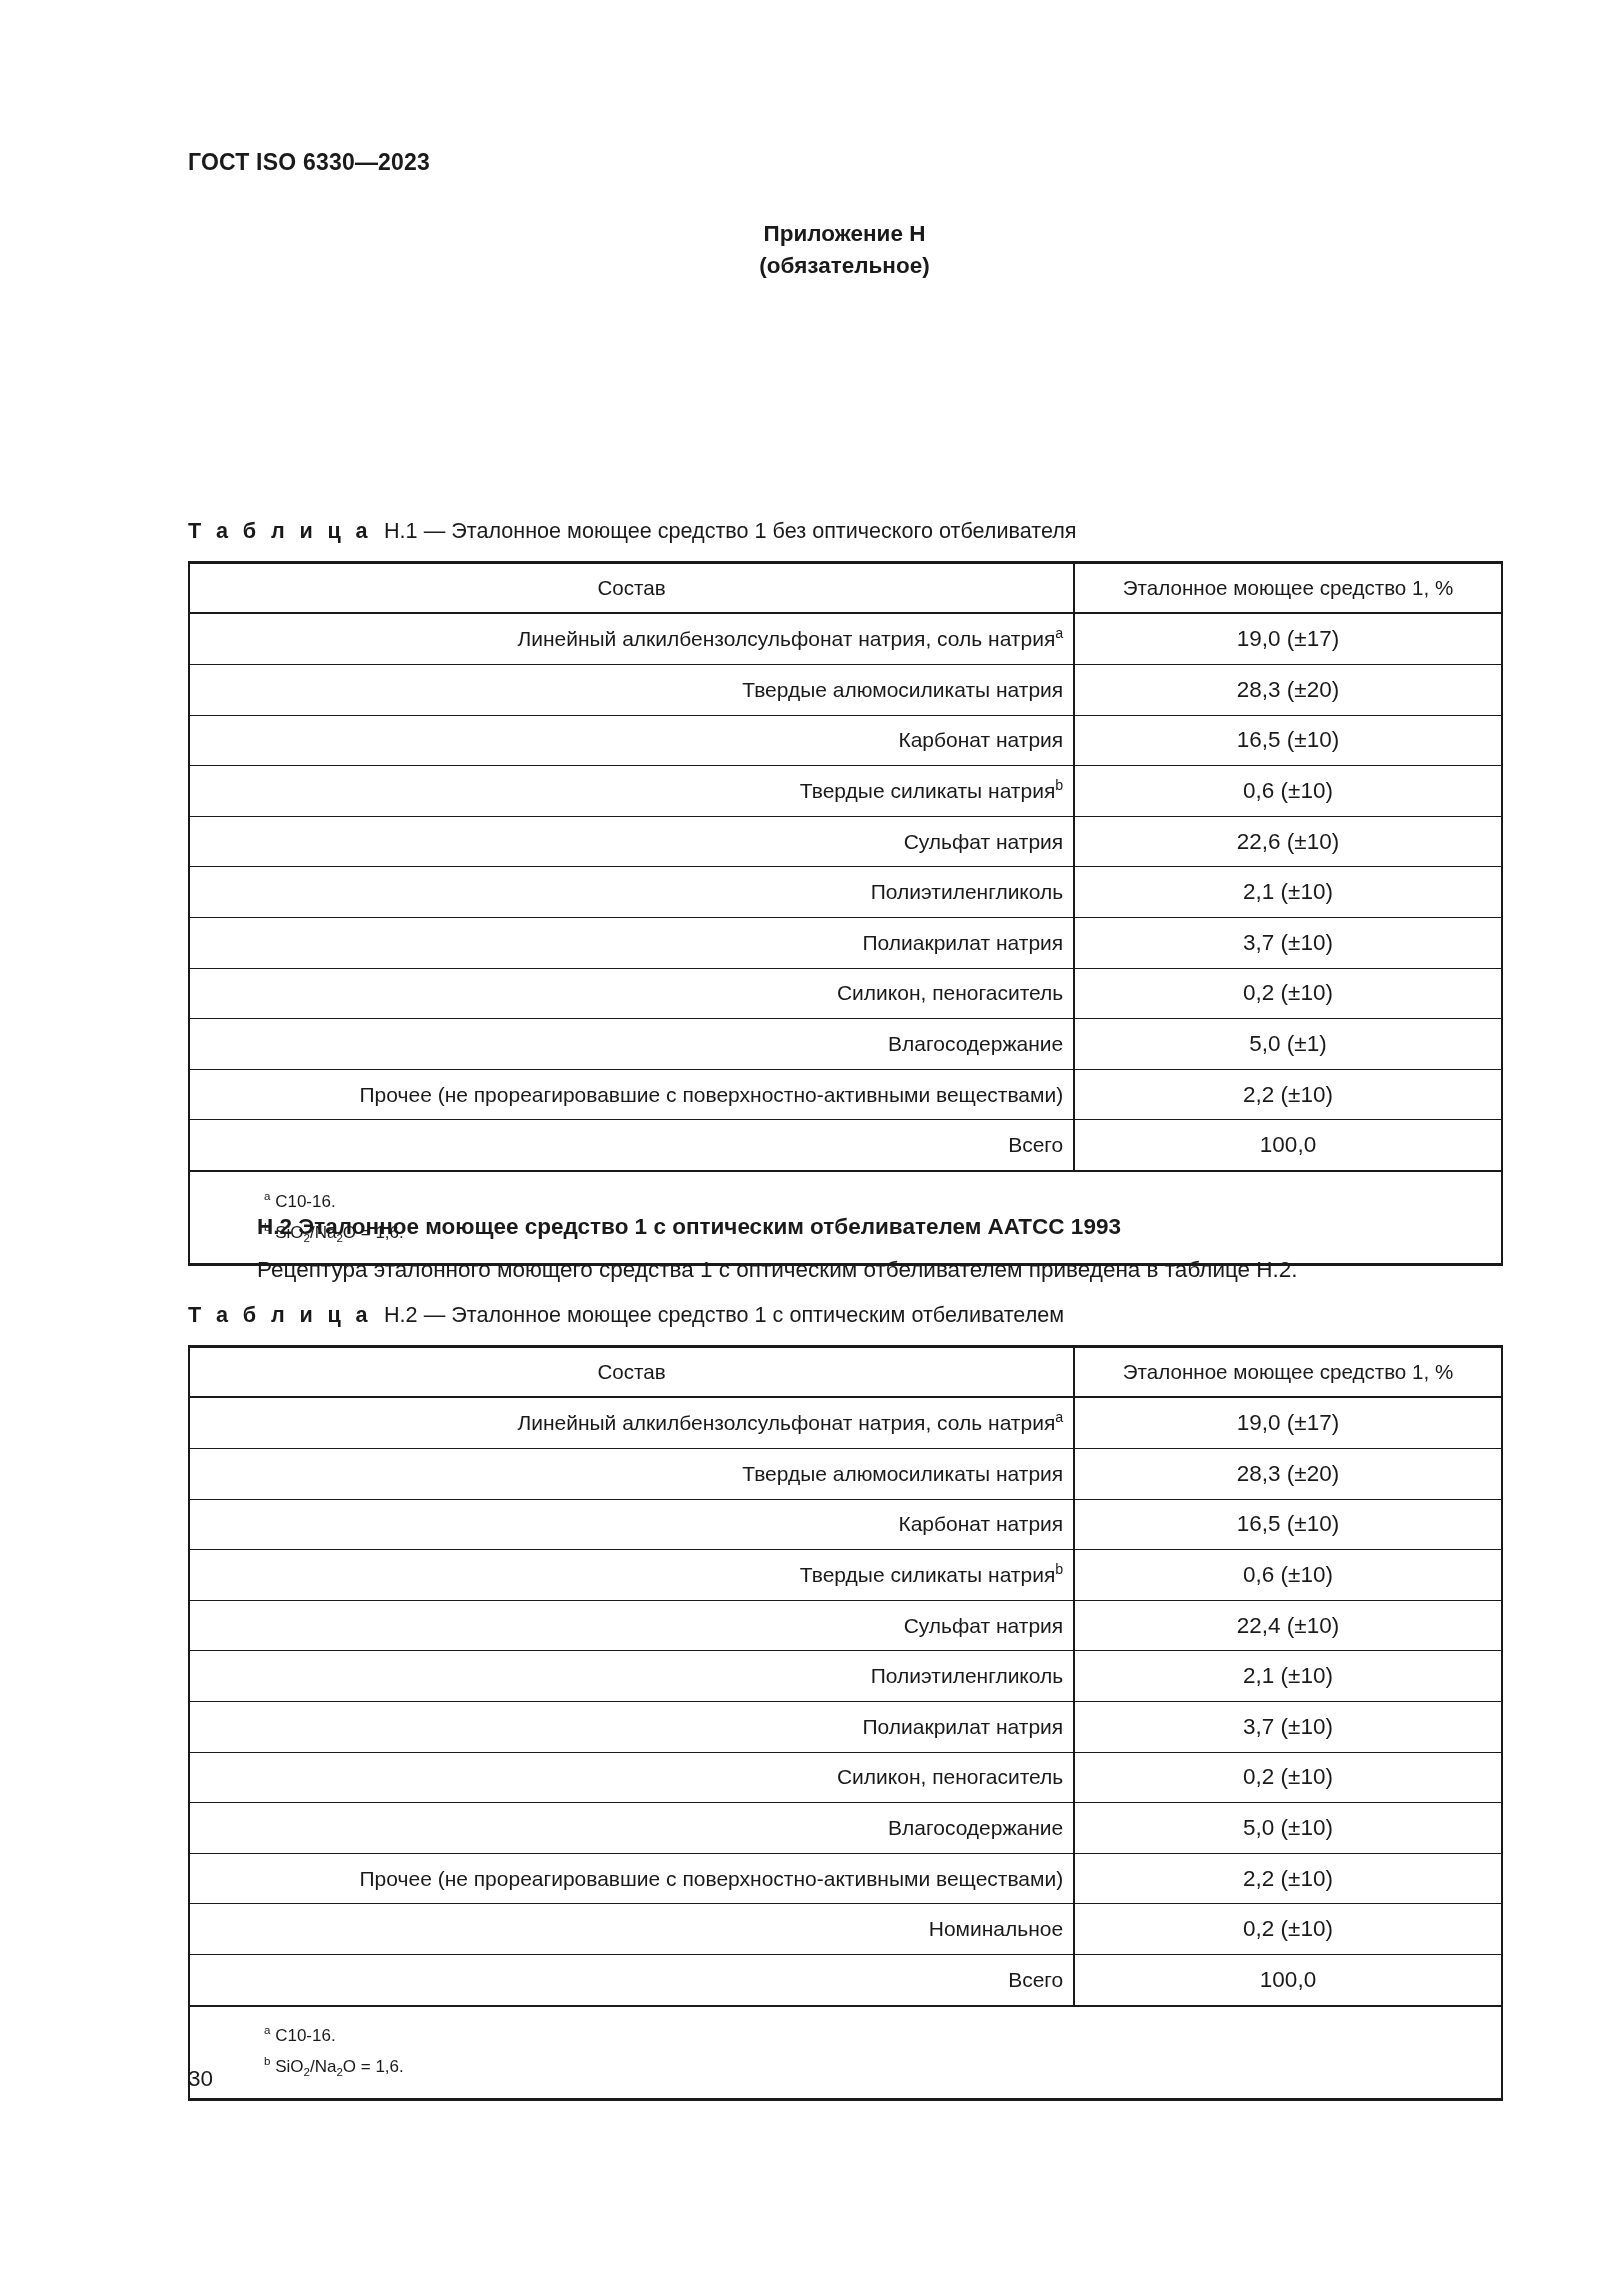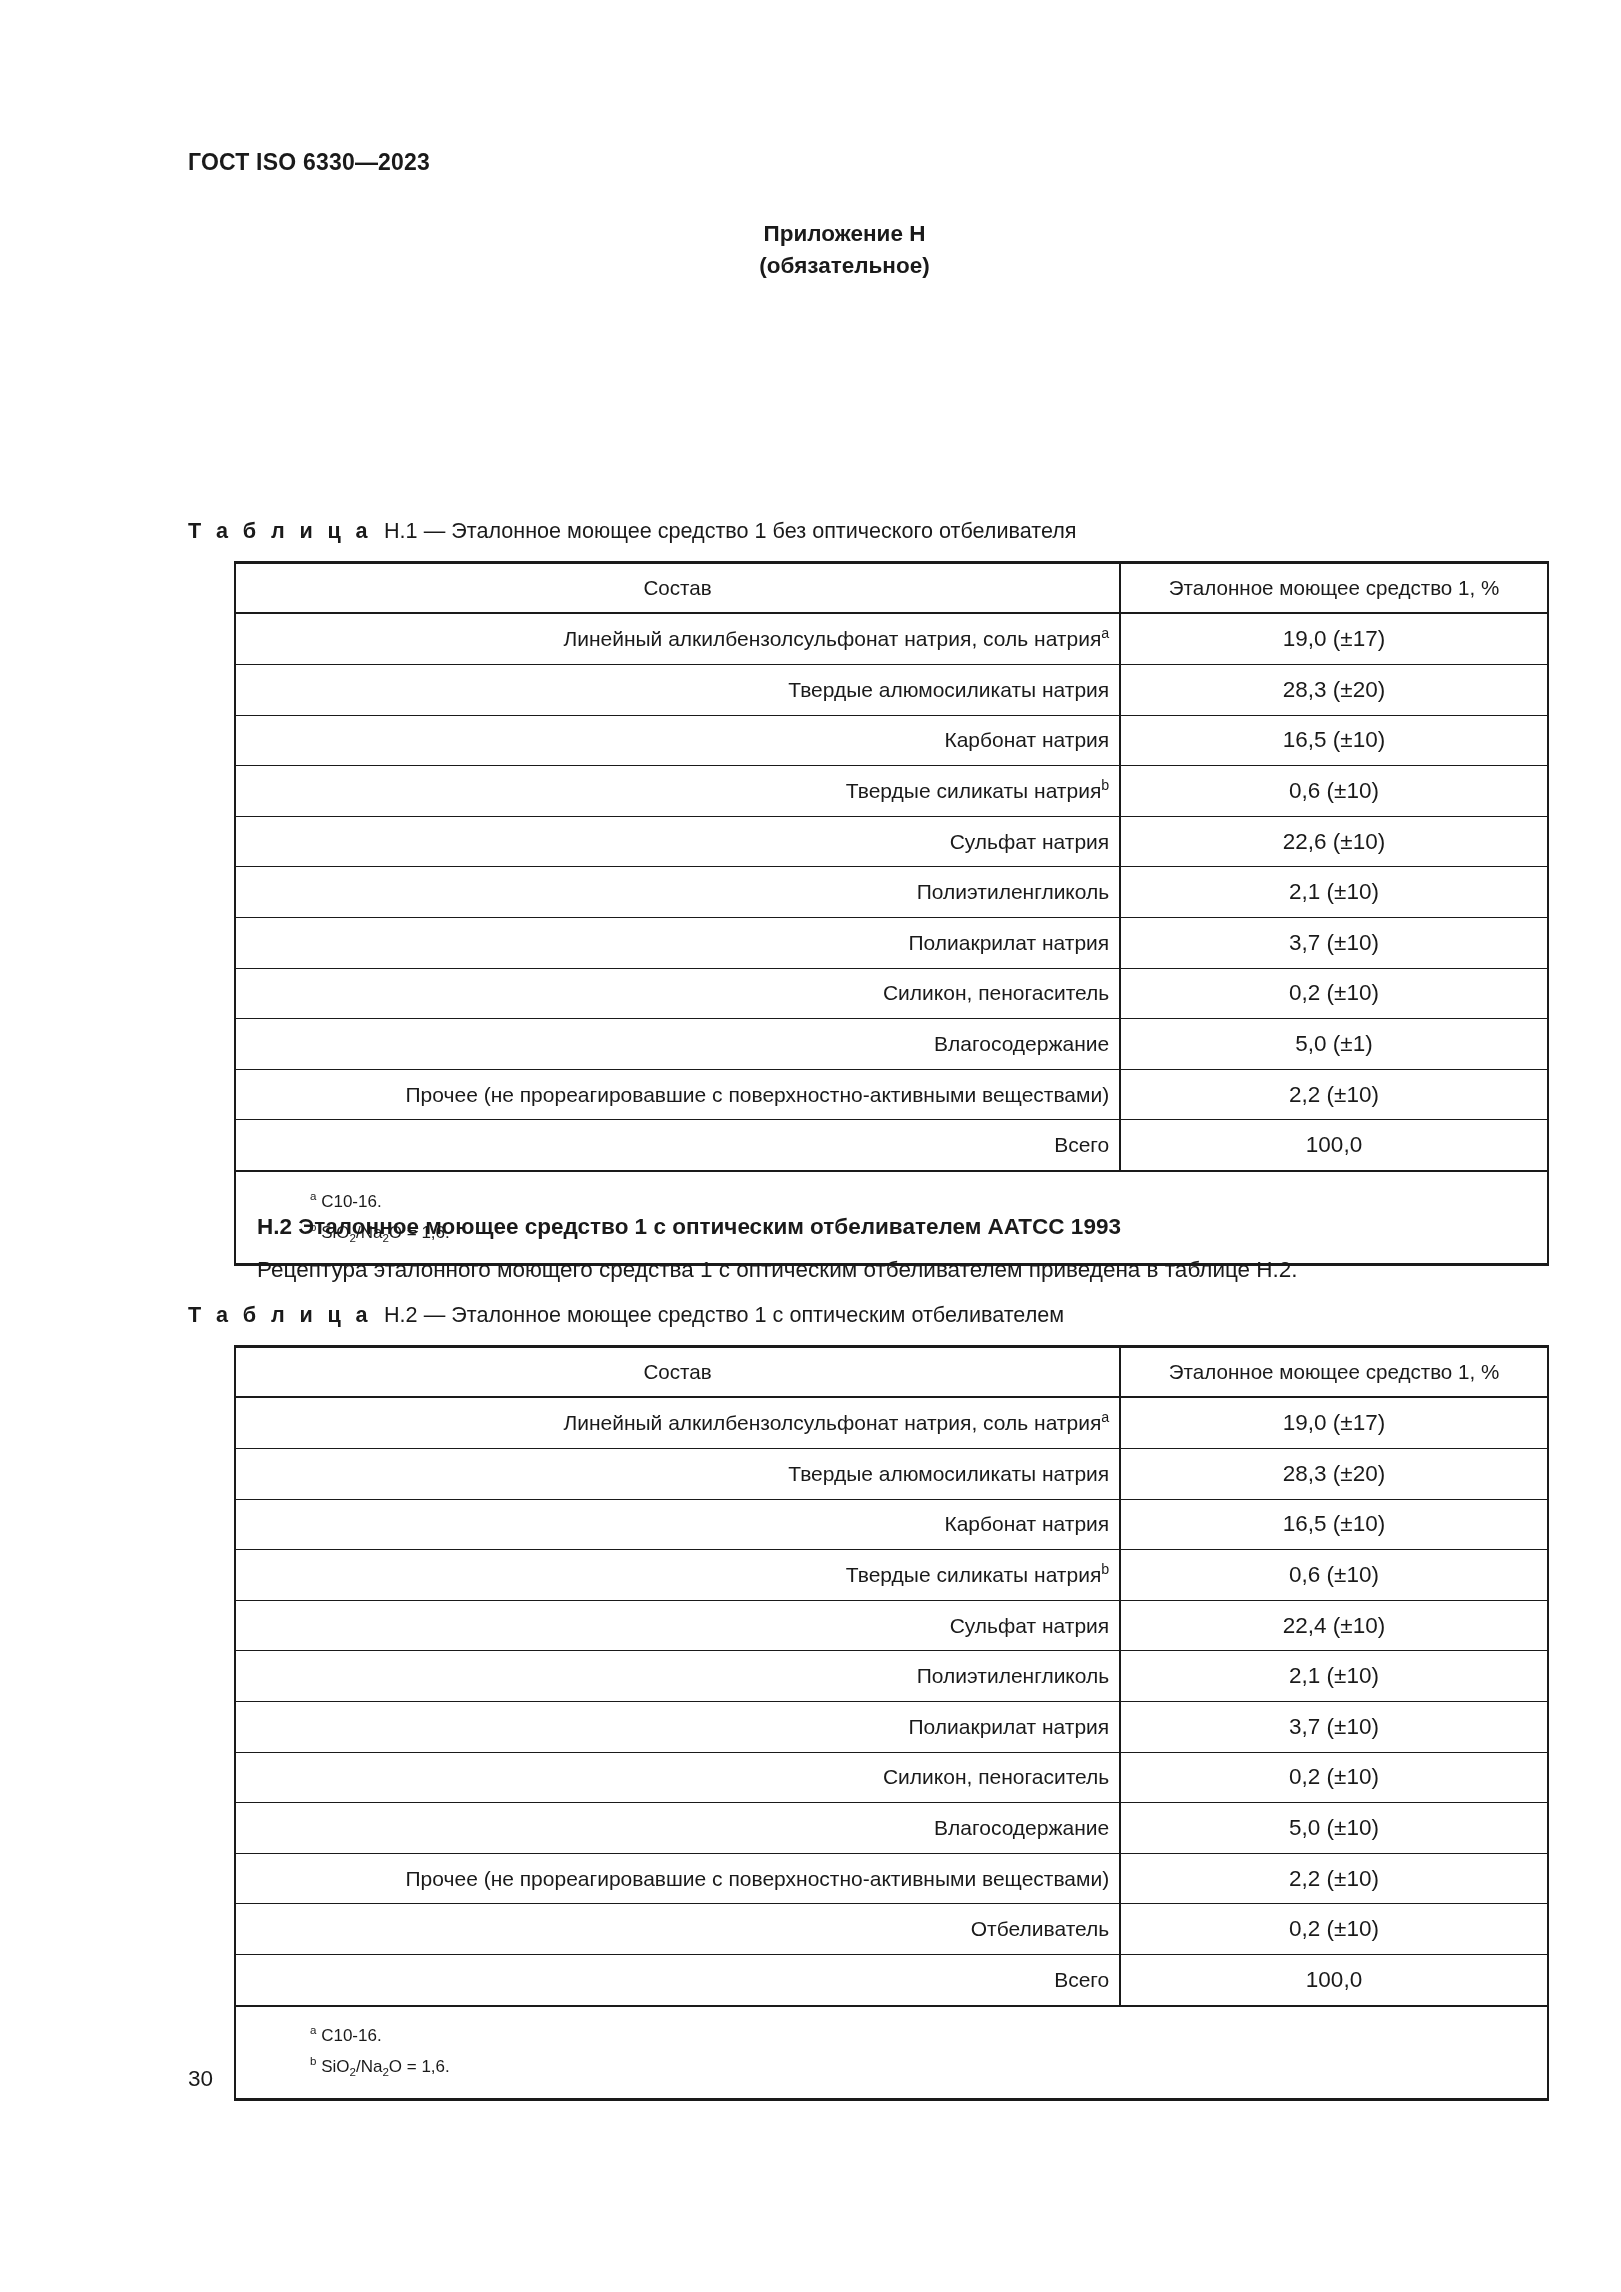--- a/index.html
+++ b/index.html
@@ -82,21 +82,20 @@
     font-weight: bold;
   }
 
   table.data-table {
     position: absolute;
     left: 188px;
     width: 1313px;
     border-collapse: collapse;
     table-layout: fixed;
     background: #fff;
-    margin-left: 46px;
   }
   table.data-table col.c-name { width: 885px; }
   table.data-table col.c-val  { width: 428px; }
 
   table.data-table th,
   table.data-table td {
     border-left: 2px solid #1a1a1a;
     border-right: 2px solid #1a1a1a;
     border-top: 1.5px solid #1a1a1a;
     border-bottom: 1.5px solid #1a1a1a;
@@ -285,21 +284,21 @@
         </tr>
         <tr>
           <td class="cell-name"><span>Влагосодержание</span></td>
           <td class="cell-val">5,0 (±10)</td>
         </tr>
         <tr>
           <td class="cell-name"><span>Прочее (не прореагировавшие с поверхностно-активными веществами)</span></td>
           <td class="cell-val">2,2 (±10)</td>
         </tr>
         <tr>
-          <td class="cell-name"><span>Отбеливатель</span></td>
+          <td class="cell-name"><span>Номинальное</span></td>
           <td class="cell-val">0,2 (±10)</td>
         </tr>
         <tr>
           <td class="cell-name"><span>Всего</span></td>
           <td class="cell-val">100,0</td>
         </tr>
       </tbody>
     <tfoot>
       <tr>
         <td colspan="2" id="t2foot">

